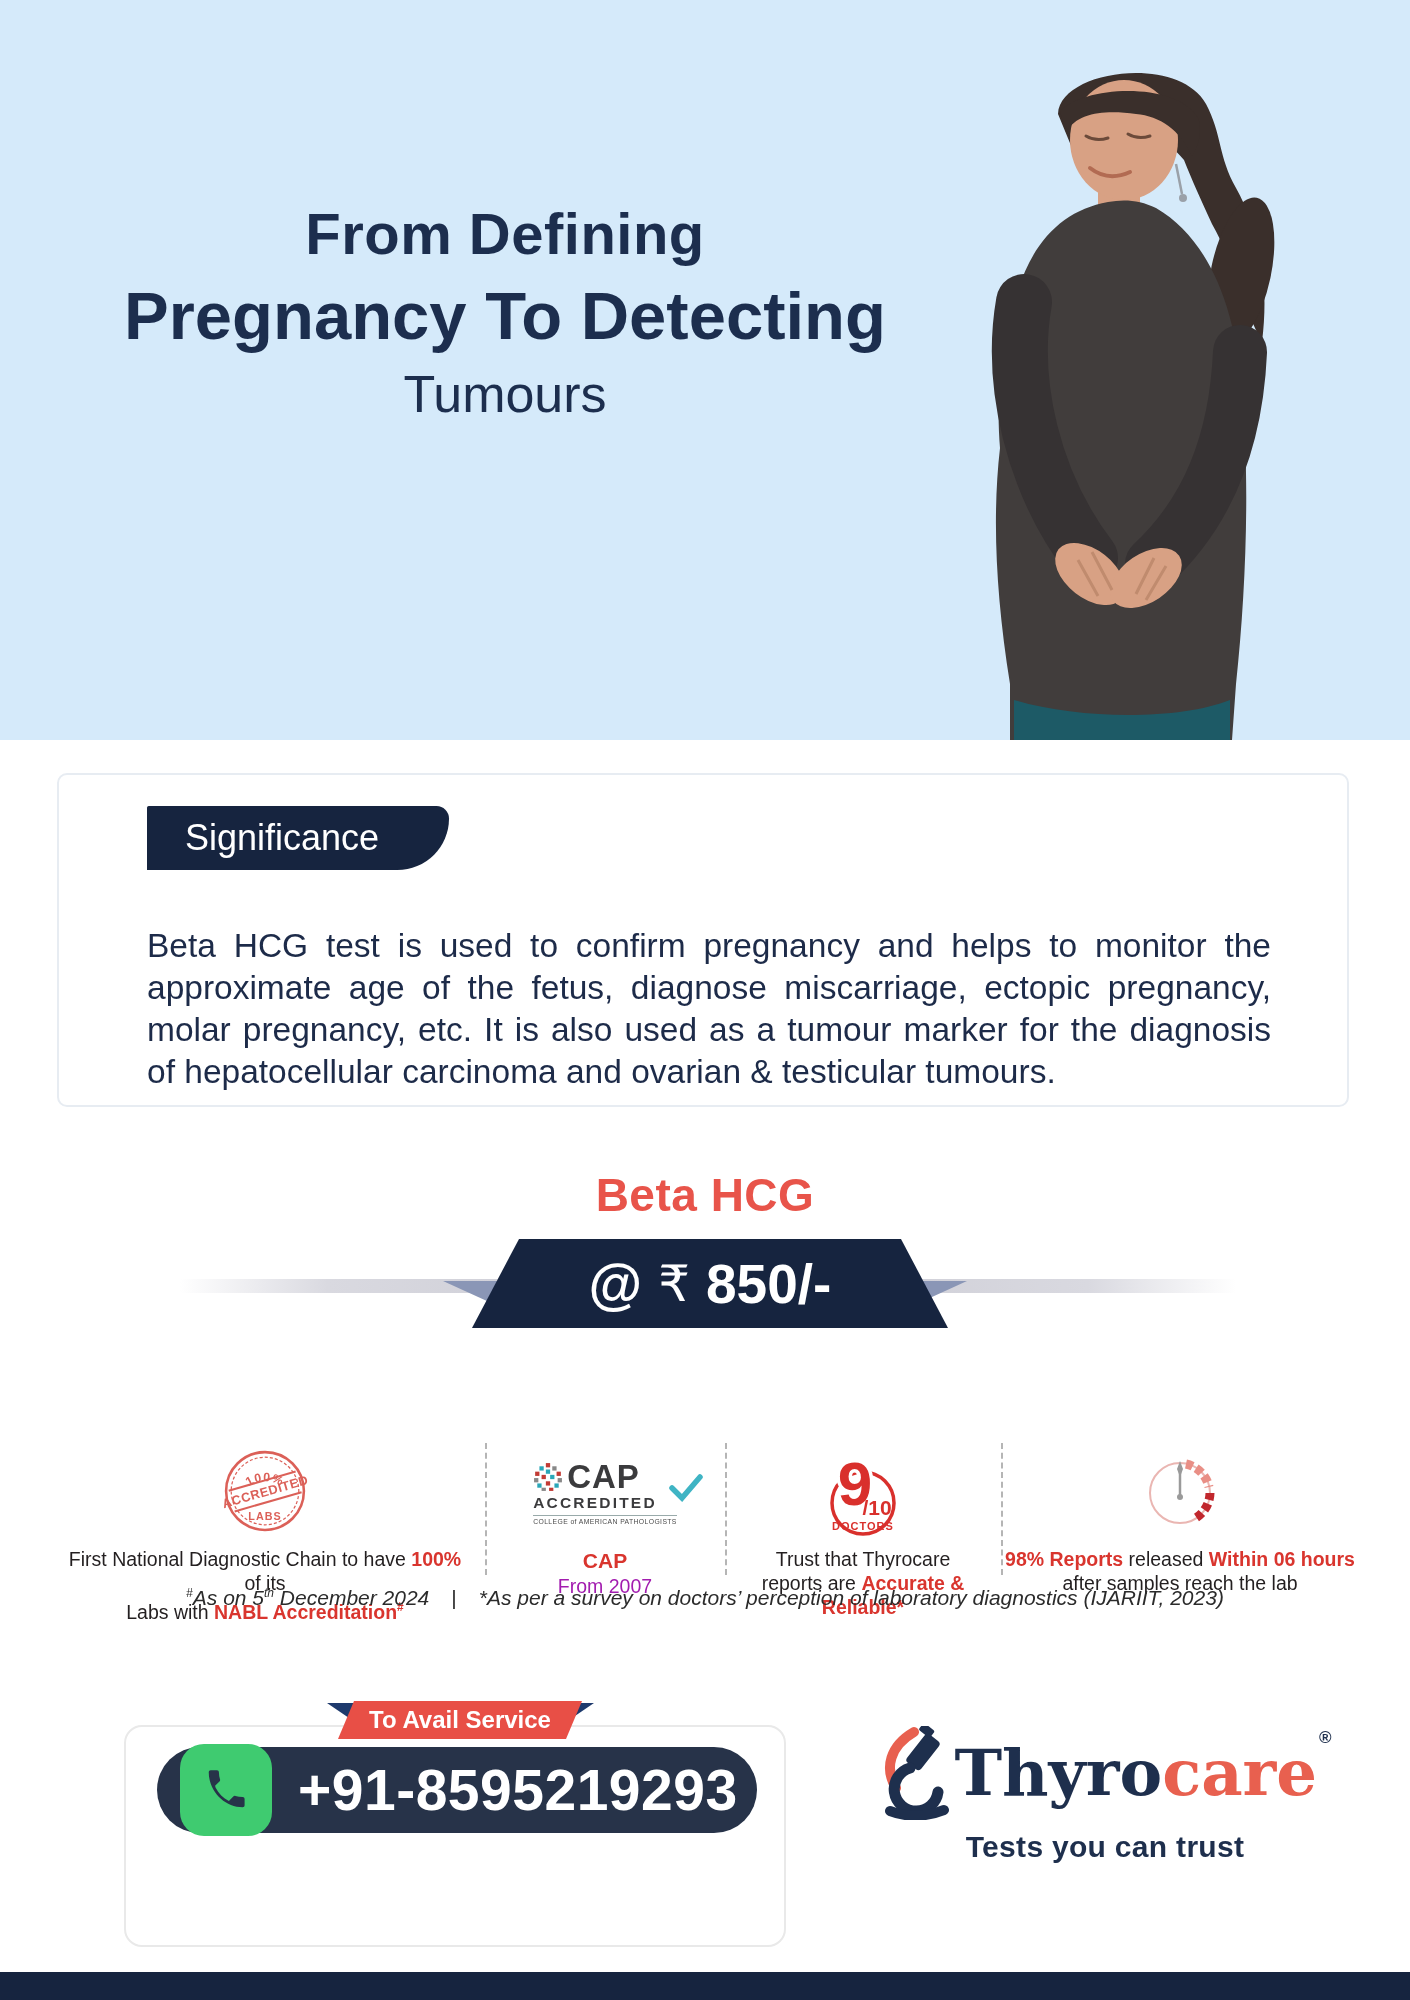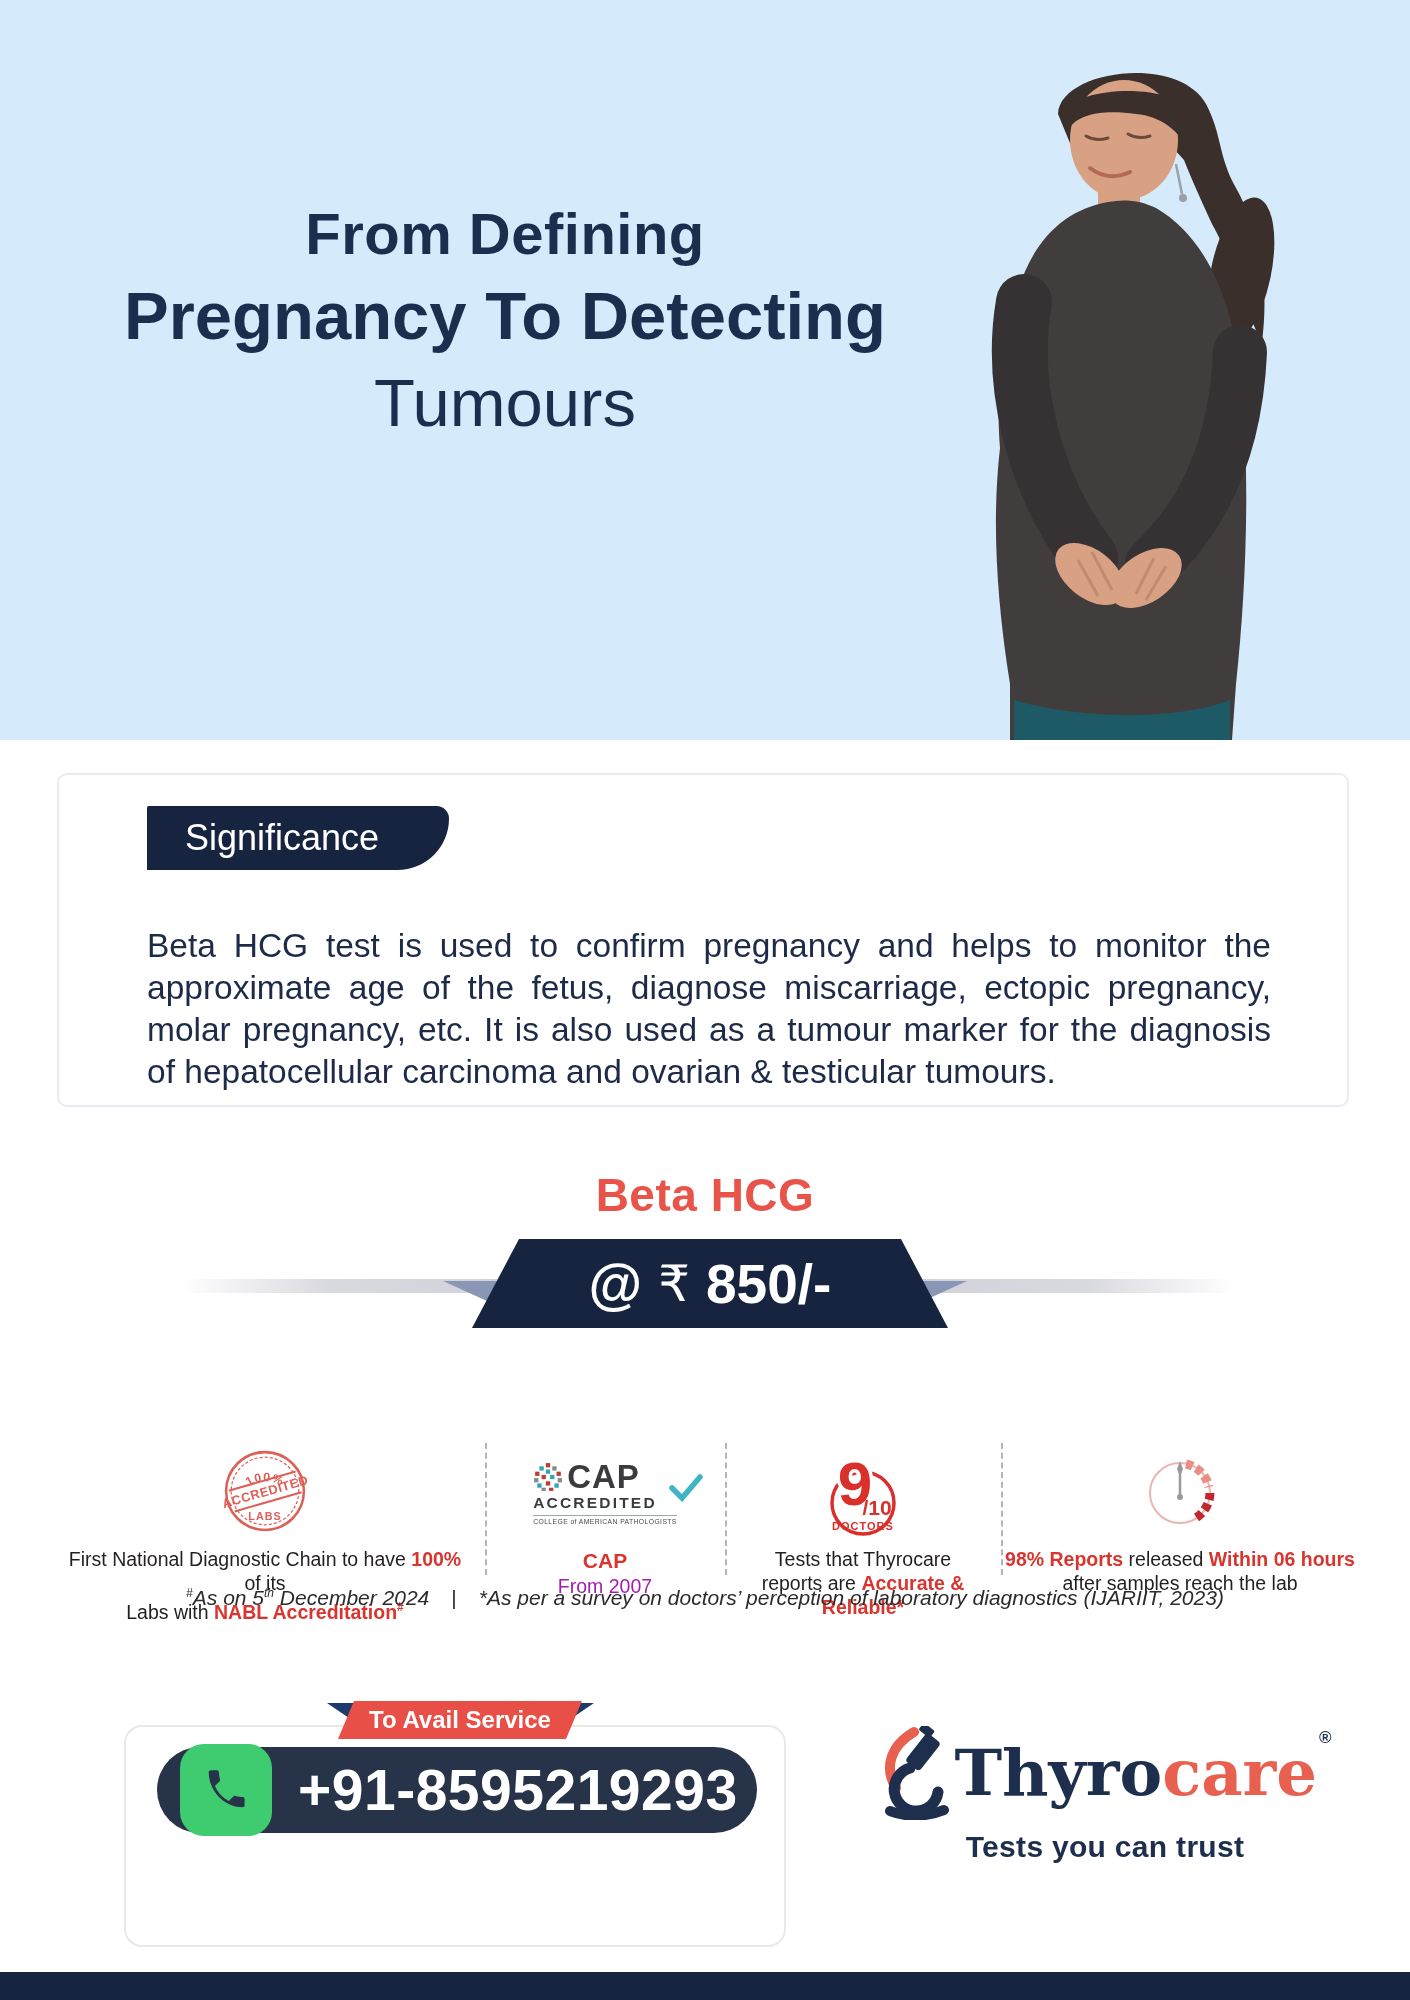--- a/index.html
+++ b/index.html
@@ -4,21 +4,21 @@
 <style>
   html,body{margin:0;padding:0;background:#ffffff;}
   .page{position:relative;width:1410px;height:2000px;background:#ffffff;overflow:hidden;
         font-family:"Liberation Sans", sans-serif;}
 
   
   .hero{position:absolute;left:0;top:0;width:1410px;height:740px;background:#d5eafa;}
   .hero-heading{position:absolute;left:0;top:200px;width:1010px;text-align:center;color:#1c2e4e;}
   .hero-line1{font-size:58px;font-weight:700;letter-spacing:.5px;}
   .hero-line2{font-size:67px;font-weight:800;margin-top:10px;letter-spacing:0;}
-  .hero-line3{font-size:67px;font-weight:500;margin-top:10px;}
+  .hero-line3{font-size:52px;font-weight:500;margin-top:10px;}
   .hero-photo{position:absolute;left:940px;top:52px;width:345px;height:688px;}
 
   
   .sig-card{position:absolute;left:57px;top:773px;width:1292px;height:334px;background:#fff;
             border:2px solid #e7ecf2;border-radius:10px;box-sizing:border-box;}
   .sig-tab{position:absolute;left:88px;top:31px;width:302px;height:64px;background:#16243f;
            border-radius:2px 14px 58px 0;color:#fff;font-size:36px;font-weight:400;
            display:flex;align-items:center;padding-left:38px;box-sizing:border-box;}
   .sig-body{position:absolute;left:88px;top:116px;width:1124px;font-size:33.5px;line-height:42px;
             color:#1d2b49;text-align:justify;}
@@ -210,21 +210,21 @@
   <div class="badge-col" style="left:735px;width:256px;">
     <div class="badge-icon-wrap">
       <svg width="92" height="100" viewBox="0 0 92 100">
         <circle cx="46" cy="62" r="31" fill="#ffffff" stroke="#d9302c" stroke-width="3.5"></circle>
         <text x="38" y="64" font-size="62" font-weight="bold" fill="#d9302c" text-anchor="middle" paint-order="stroke" stroke="#ffffff" stroke-width="7">9</text>
         <text x="60" y="74" font-size="21" font-weight="bold" fill="#d9302c" text-anchor="middle">/10</text>
         <text x="46" y="89" font-size="11" font-weight="bold" fill="#d9302c" text-anchor="middle" letter-spacing="1">DOCTORS</text>
       </svg>
     </div>
     <p class="badge-caption">
-      <span>Tests that Thyrocare</span><br>
+      <span>Trust that Thyrocare</span><br>
       <span>reports are </span><span class="rb">Accurate &amp; Reliable*</span>
     </p>
   </div>
 
   <div class="badge-col" style="left:1000px;width:360px;">
     <div class="badge-icon-wrap">
       <svg width="84" height="88" viewBox="0 0 84 88">
         <circle cx="42" cy="46" r="30" fill="none" stroke="#eab6b2" stroke-width="2"></circle>
         <path d="M48,17 A30,30 0 0 1 71,40" stroke="#e98f86" stroke-width="9" fill="none" stroke-dasharray="7 4"></path>
         <path d="M72,46 A30,30 0 0 1 56,72" stroke="#c1272d" stroke-width="9" fill="none" stroke-dasharray="7 4"></path>

